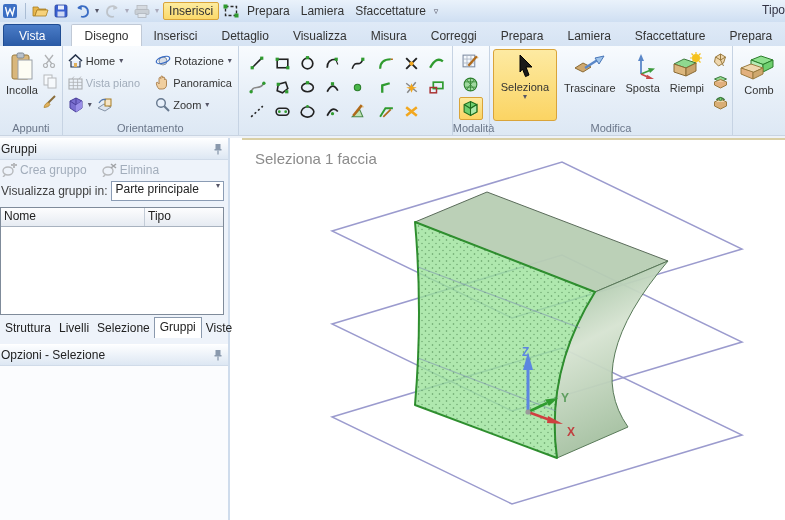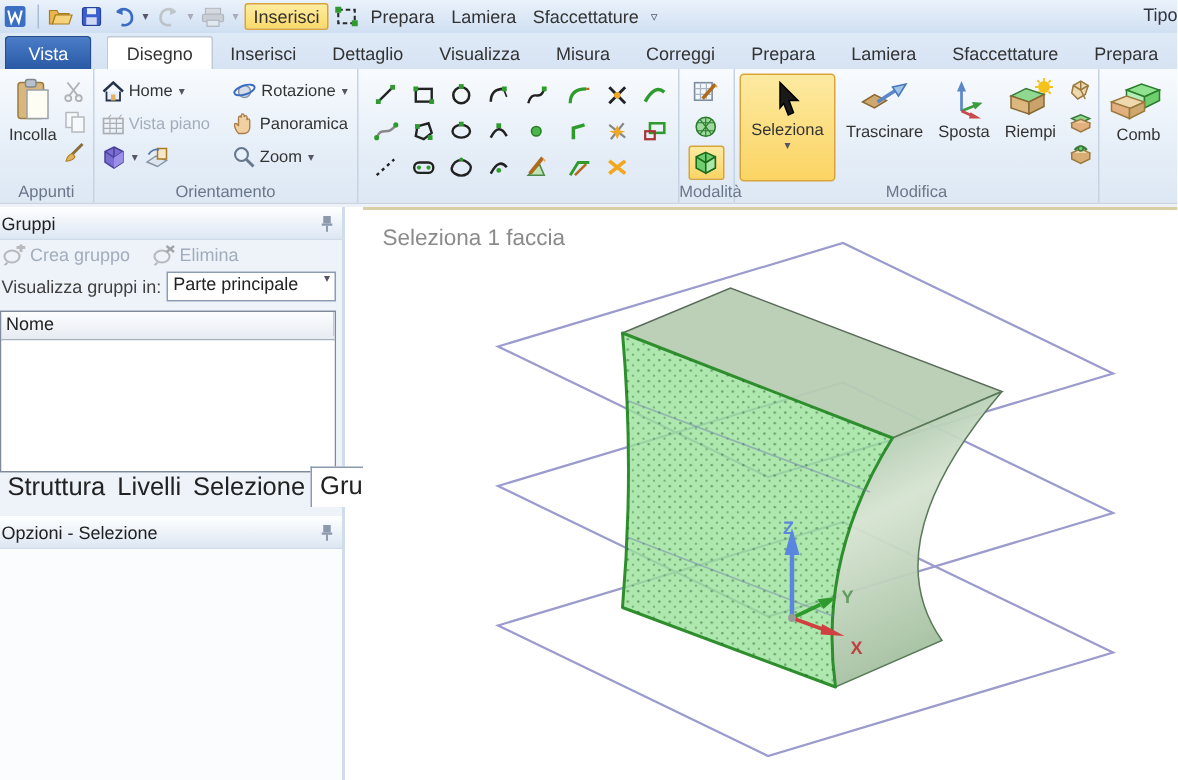--- a/index.html
+++ b/index.html
@@ -54,27 +54,27 @@
   .phead{height:20px;background:linear-gradient(#fdfeff,#dde7f3);border-top:1px solid #fff;
     border-bottom:1px solid #d0dbe9;display:flex;align-items:center;justify-content:space-between;
     padding:0 5px 0 1px;color:#222;font-size:12px;}
   .ptools{display:flex;gap:14px;padding:3px 0 2px 1px;align-items:center;}
   .ptool{display:flex;align-items:center;gap:3px;font-size:12px;color:#a2adbb;}
   .frow{display:flex;align-items:center;gap:3px;padding:2px 4px 4px 1px;}
   .frow .flabel{font-size:12px;color:#404040;white-space:nowrap;}
   .combo{flex:1;height:18px;background:#fff;border:1px solid #8b9cb4;display:flex;
     justify-content:space-between;padding:0 2px 0 4px;font-size:12px;color:#222;}
   .grid-table{margin:2px 4px 0 0;border:1px solid #7f8b9a;background:#fff;height:106px;display:flex;flex-direction:column;}
-  .thead{height:18px;display:flex;background:linear-gradient(#fdfdfe,#e6ebf2);border-bottom:1px solid #a8b2bf;flex-direction:column;}
+  .thead{height:18px;display:flex;background:linear-gradient(#fdfdfe,#e6ebf2);border-bottom:1px solid #a8b2bf;}
   .th{font-size:12px;color:#222;padding:1px 3px;box-sizing:border-box;}
   .th.nome{flex:1;border-right:1px solid #c3ccd7;}
   .th.tipo{width:78px;}
   .tbody{flex:1;background:#fff;}
   .tabstrip{display:flex;align-items:flex-end;padding:3px 0 0 1px;height:20px;}
-  .stab{font-size:17px;color:#222;padding:2px 4px 3px;white-space:nowrap;}
+  .stab{font-size:12px;color:#222;padding:2px 4px 3px;white-space:nowrap;}
   .stab.active{background:#fff;border:1px solid #8a99ad;border-bottom:none;padding:2px 5px 4px;}
   .pbody{flex:1;background:#fbfcfe;}
 
   .canvas{position:relative;flex:1;background:#fff;border-top:2px solid #d9cfa5;overflow:hidden;}
   .prompt{position:absolute;left:13px;top:10px;font-size:15px;color:#8b8b8b;}
   .scene{position:absolute;left:0;top:0;}
 </style>
 </head>
 <body>
 

